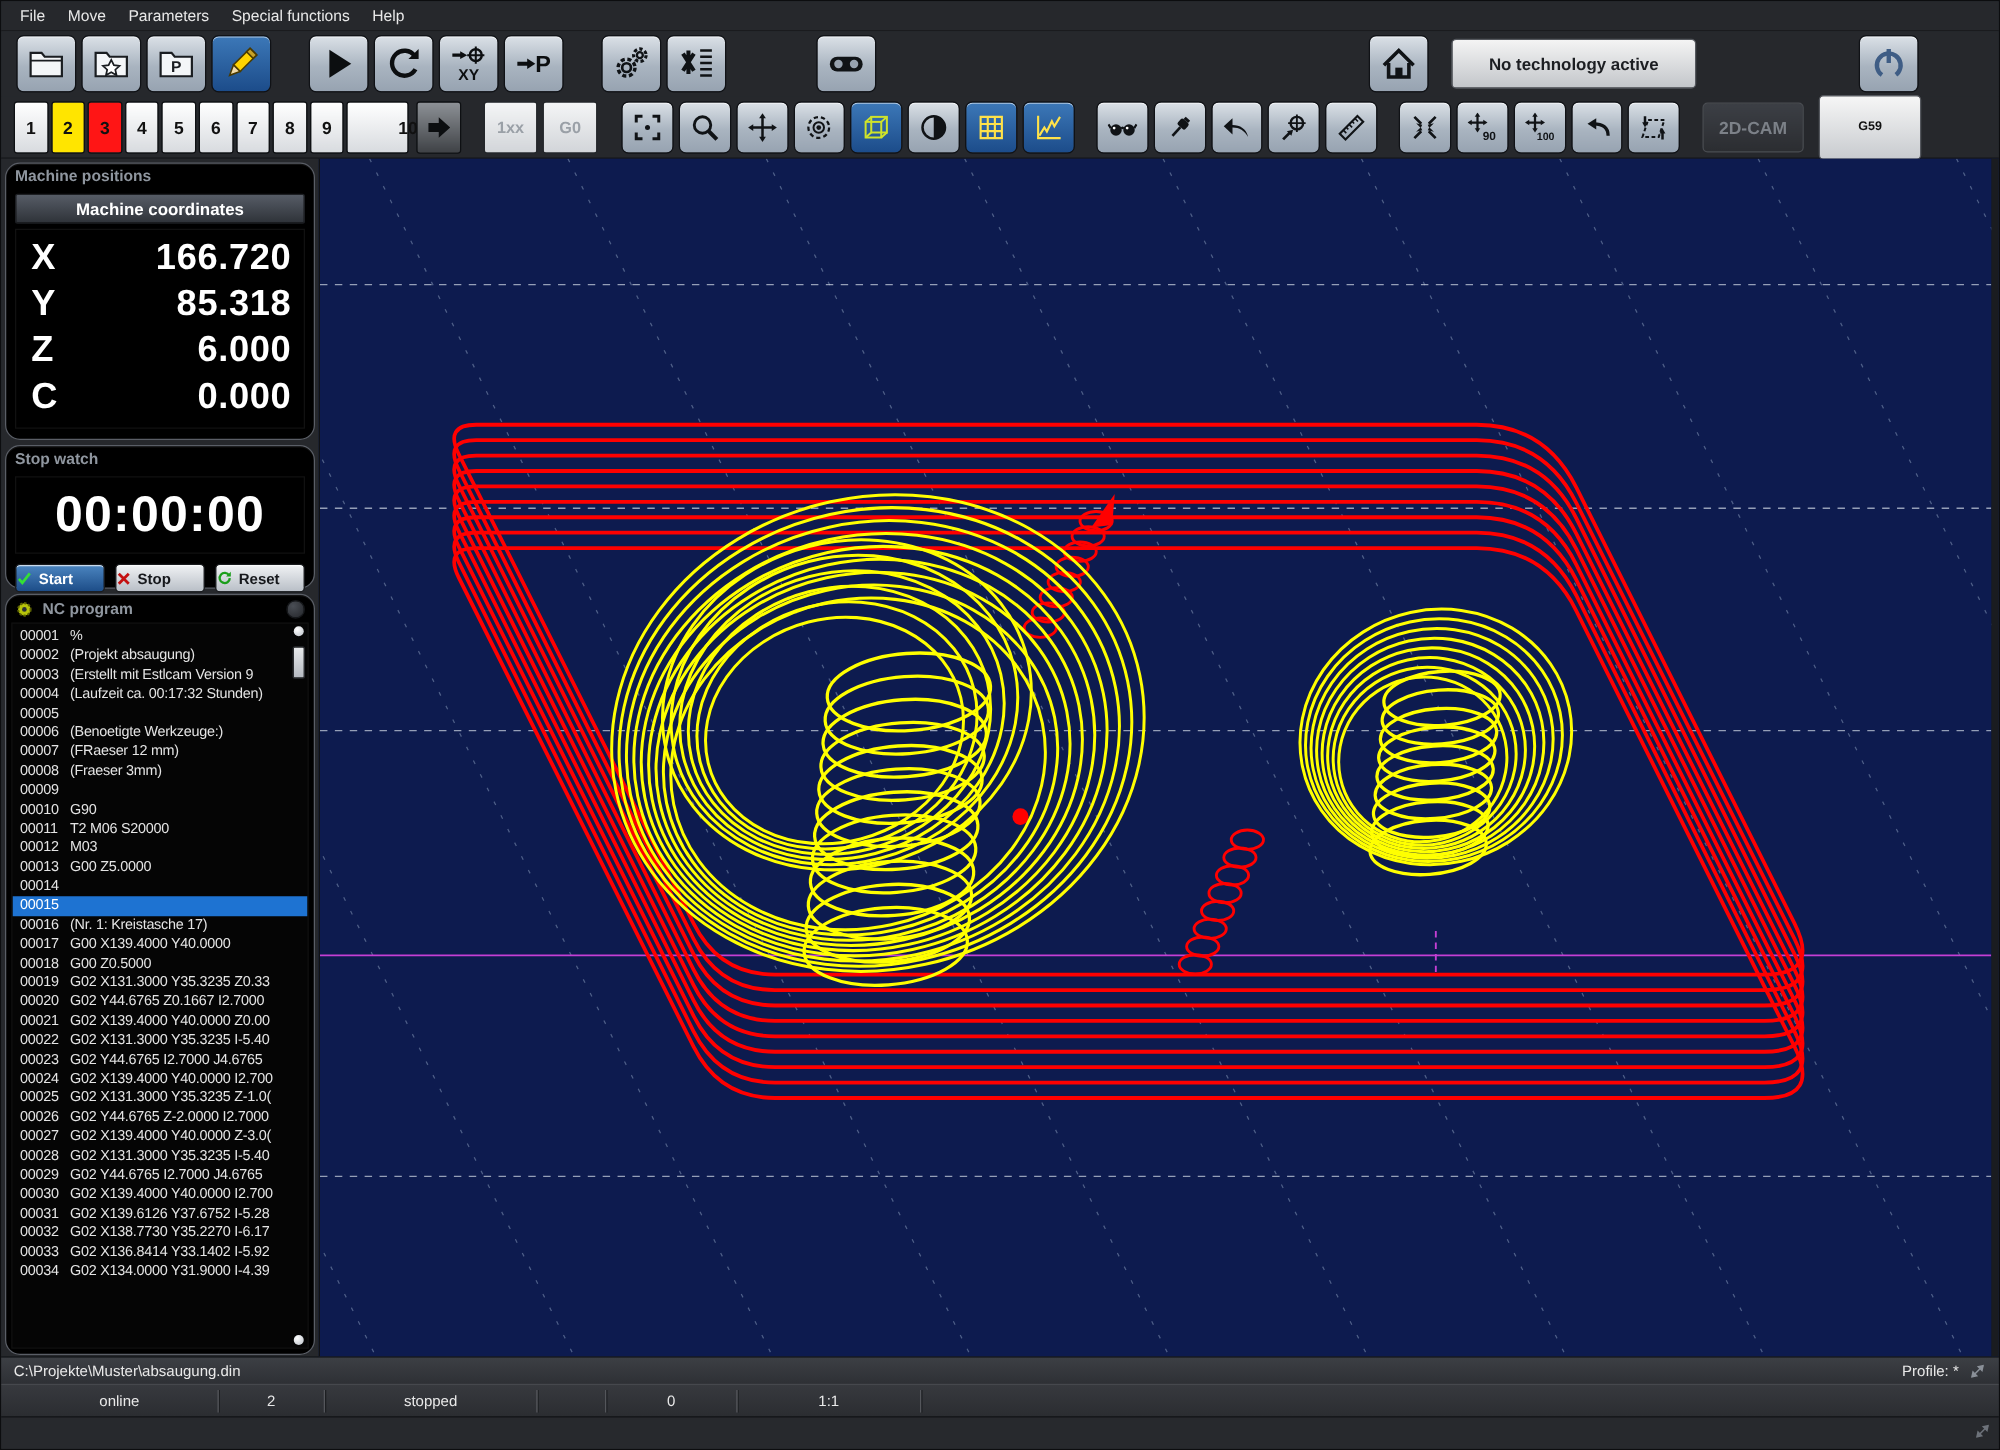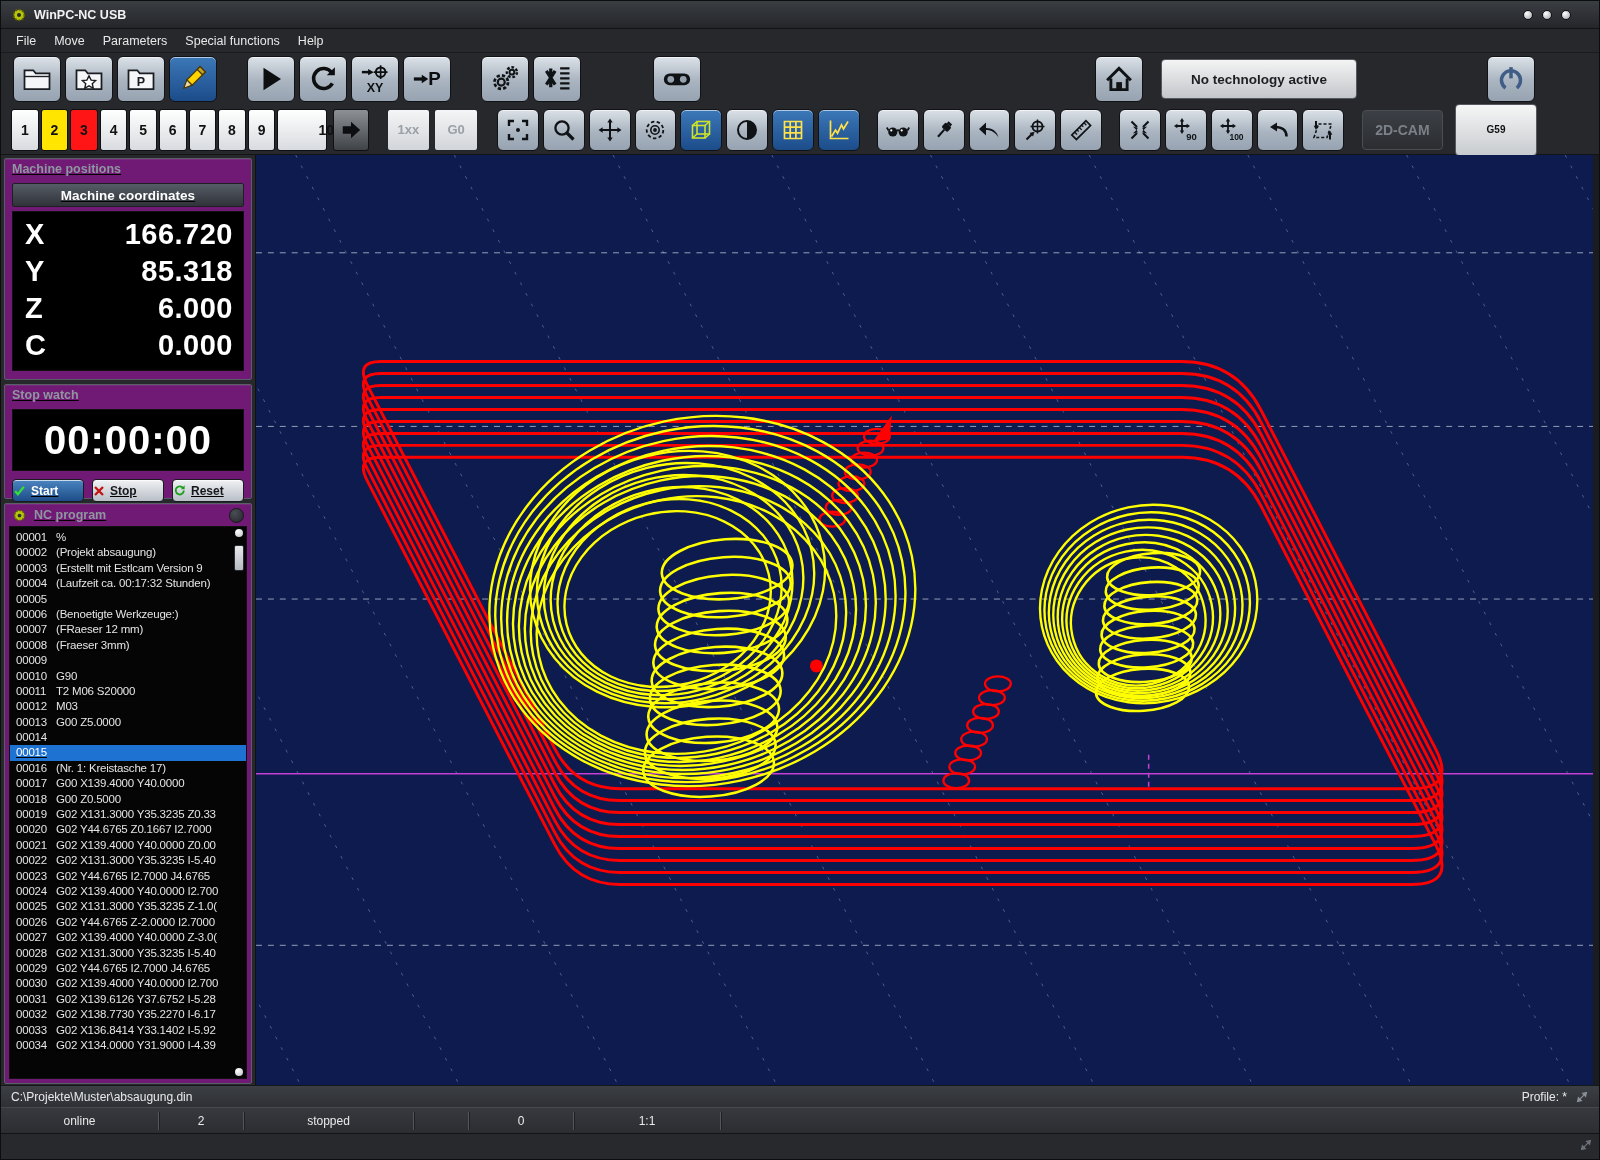--- a/index.html
+++ b/index.html
@@ -28,21 +28,21 @@
   .numbtn { width:29px; height:42px; border:1px solid #0e1013; border-radius:3px; background:linear-gradient(#ffffff,#d8dbdf); color:#111; font-size:14px; font-weight:bold; display:flex; align-items:center; justify-content:center; margin-right:2px; }
   .arrowbtn { width:38px; height:42px; border:1px solid #0e1013; border-radius:3px; background:linear-gradient(#8d9196,#3f4246); display:flex; align-items:center; justify-content:center; margin-left:4px; }
   .graybtn { width:46px; height:42px; border:1px solid #23262a; border-radius:3px; background:linear-gradient(#f4f5f6,#d2d5d9); color:#9aa0a7; font-weight:bold; font-size:13px; display:flex; align-items:center; justify-content:center; margin-right:4px; }
   .wide-btn { height:40px; border:1px solid #55585e; border-radius:4px; background:linear-gradient(#f4f4f4,#c3c6ca); color:#1c1e22; font-weight:bold; font-size:13.5px; display:flex; align-items:center; justify-content:center; padding:0 26px; }
   .cambtn { width:86px; height:40px; border:1px solid #4a4d52; border-radius:4px; background:linear-gradient(#3c3f45,#2b2d31); color:#7c8188; font-weight:bold; font-size:14px; display:flex; align-items:center; justify-content:center; margin-right:12px; }
   .g59btn { width:86px; height:52px; border:1px solid #55585e; border-radius:4px; background:linear-gradient(#f6f6f6,#c8cbcf); color:#111; font-weight:bold; font-size:10px; display:flex; align-items:center; justify-content:center; }
 
   
   .main { flex:1; display:flex; min-height:0; }
   .leftcol { width:254px; background:#26282c; display:flex; flex-direction:column; padding:2px 2px 0 2px; }
-  .panel { border:1px solid #5a5e66; border-radius:2px; background:#701a75; margin:1px 1px 3px 1px; box-shadow:inset 0 1px 0 rgba(255,255,255,.07);text-decoration:underline; }
+  .panel { border:1px solid #5a5e66; border-radius:12px; background:#000000; margin:1px 1px 3px 1px; box-shadow:inset 0 1px 0 rgba(255,255,255,.07); }
   .phead { height:20px; display:flex; align-items:center; padding:0 7px; color:#8f969f; font-size:12.5px; font-weight:bold; }
   .phead .lamp { margin-left:auto; width:15px; height:15px; border-radius:50%; background:radial-gradient(circle at 35% 30%,#4a4e55,#232529); border:1px solid #16181b; }
   .coordbar { margin:4px 7px; height:24px; border:1px solid #1d1f23; border-radius:2px; background:linear-gradient(#565c66,#2f3339); color:#fff; font-weight:bold; font-size:13.5px; display:flex; align-items:center; justify-content:center; }
   .coorddisp { margin:2px 7px 8px 7px; background:#000; border:1px solid #111; height:160px; padding:6px 10px 0 12px; }
   .axrow { display:flex; align-items:baseline; height:37px; color:#fff; font-weight:bold; }
   .axrow .ax { width:46px; font-size:29px; }
   .axrow .av { flex:1; text-align:right; font-size:29px; letter-spacing:.5px; }
   .swdisp { margin:4px 7px 8px 7px; background:#000; border:1px solid #111; height:62px; display:flex; align-items:center; justify-content:center; color:#fff; font-weight:bold; font-size:40px; letter-spacing:1px; }
   .swbtns { display:flex; justify-content:space-between; padding:0 7px 9px 7px; }
   .swb { width:72px; height:23px; border-radius:4px; border:1px solid #191b1e; display:flex; align-items:center; justify-content:flex-start; gap:5px; font-size:12px; font-weight:bold; background:linear-gradient(#f0f2f4,#b9bfc7); color:#16181c; box-shadow:inset 0 1px 0 rgba(255,255,255,.7); }
@@ -55,42 +55,30 @@
   .ncscroll { position:absolute; right:1px; top:2px; bottom:2px; width:12px; }
   .ncscroll .dot { position:absolute; left:2px; width:8px; height:8px; border-radius:50%; background:radial-gradient(circle at 35% 30%,#fff,#b9bfc7); }
   .ncscroll .thumb { position:absolute; left:1px; top:16px; width:10px; height:26px; border-radius:2px; background:linear-gradient(#e8eaec,#b5bac1); border:1px solid #2a2c30; }
 
   .canvas { flex:1; position:relative; border-left:1px solid #101114; border-right:6px solid #1a1c20; background:#0d1b4f; }
   .canvas svg { position:absolute; inset:0; width:100%; height:100%; }
 
   
   .statusA { height:22px; background:linear-gradient(#3c3f44,#2e3035); border-top:1px solid #15171a; display:flex; align-items:center; padding:0 10px; color:#e9e9e9; font-size:12px; }
   .statusA .profile { margin-left:auto; display:flex; align-items:flex-end; gap:8px; }
-  .statusB { height:26px; background:linear-gradient(#37393e,#2b2d31); border-top:1px solid #46484d; display:flex; align-items:center; color:#e9e9e9; font-size:12px; }
+  .statusB { height:26px; background:linear-gradient(#37393e,#2b2d31); border-top:1px solid #46484d; display:flex; align-items:center; color:#e9e9e9; font-size:12px;padding-left:16px; }
   .scell { height:18px; display:flex; align-items:center; justify-content:center; border-right:1px solid #54565b; box-shadow:1px 0 0 #1d1f22; }
   .statusC { height:26px; background:#27292d; border-top:1px solid #121316; position:relative; }
   .grip { position:absolute; right:6px; top:4px; }
 </style>
 </head>
 <body>
 
 <div class="window">
 
-  <div class="titlebar">
-    <span class="appicon"><svg width="16" height="16" viewBox="0 0 24 24">
-          <circle cx="12" cy="12" r="8" fill="#b7c40a" stroke="#5c6202" stroke-width="2.6" stroke-dasharray="3 2.2"></circle>
-          <circle cx="12" cy="12" r="3" fill="#23262a"></circle>
-        </svg></span>
-    <span class="title">WinPC-NC USB</span>
-    <span class="win-dots">
-        <span></span>
-        <span></span>
-        <span></span>
-      </span>
-  </div>
 
   <div class="menubar" id="menubar">
       <span class="mitem">File</span>
       <span class="mitem">Move</span>
       <span class="mitem">Parameters</span>
       <span class="mitem">Special functions</span>
       <span class="mitem">Help</span>
     </div>
 
   <div class="toolbar1" id="toolbar1">

